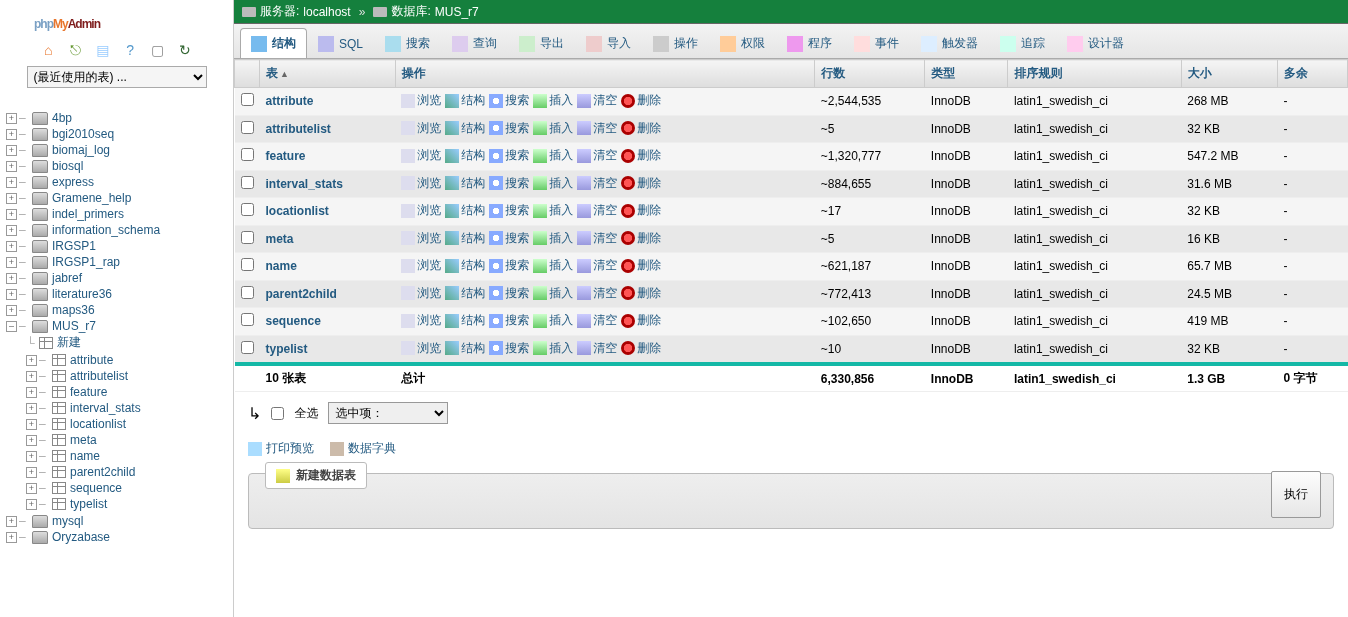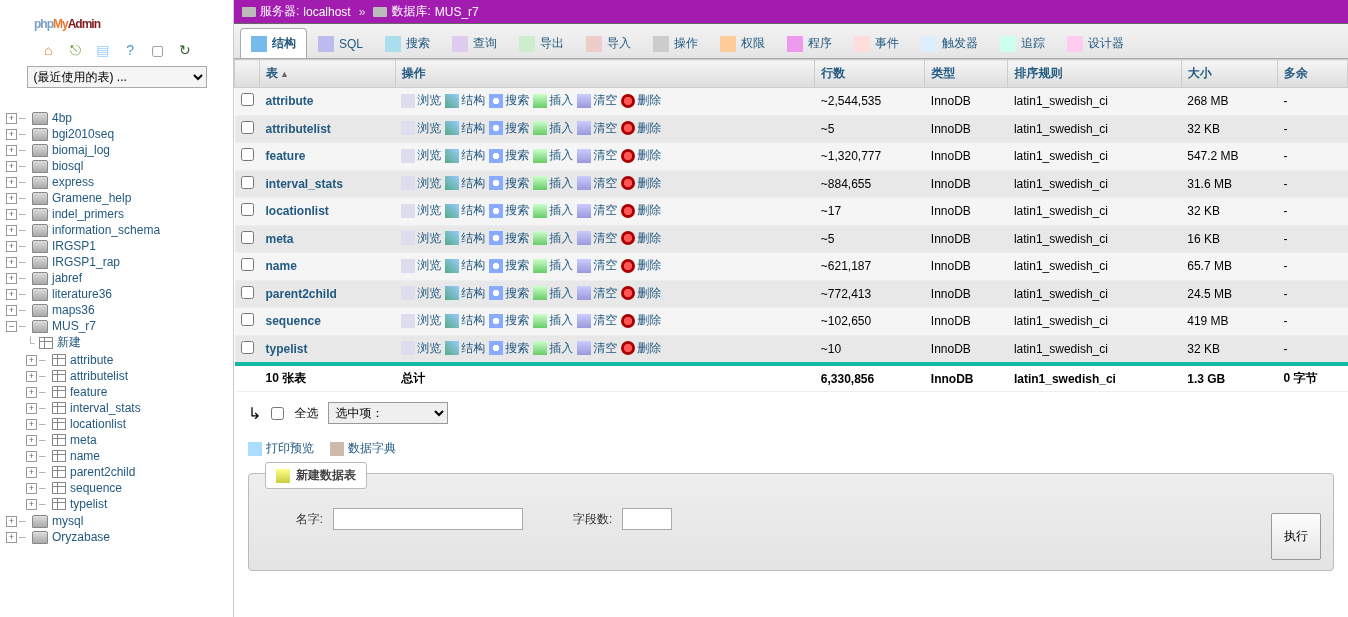--- a/index.html
+++ b/index.html
@@ -22,21 +22,21 @@
 .tree .dbicon { width:16px; height:13px; margin-right:4px; display:inline-block; background:linear-gradient(#ddd,#aaa); border:1px solid #888; border-radius:2px 2px 0 0; }
 .tree .tblicon { width:14px; height:12px; margin-right:4px; display:inline-block; background:#fff; border:1px solid #888; position:relative; }
 .tree .tblicon:before { content:""; position:absolute; top:3px; left:0; right:0; height:1px; background:#888; }
 .tree .tblicon:after { content:""; position:absolute; top:0; bottom:0; left:4px; width:1px; background:#888; }
 .tree a { color:#235a81; text-decoration:none; cursor:pointer; }
 .tree .lvl2 { padding-left:18px; }
 .tree .new { color:#235a81; }
 
 
 .main { flex:1; display:flex; flex-direction:column; overflow:hidden; }
-.breadcrumb { background:#a21caf; color:#fff; padding:3px 8px; font-size:11px; display:flex; align-items:center; gap:4px; border-bottom:1px solid #666; }
+.breadcrumb { background:#15803d; color:#fff; padding:3px 8px; font-size:11px; display:flex; align-items:center; gap:4px; border-bottom:1px solid #666; }
 .breadcrumb .srv-icon,.breadcrumb .db-icon { width:14px; height:10px; background:#bbb; display:inline-block; border-radius:1px; }
 .breadcrumb .sep { color:#ddd; margin:0 4px; }
 
 .tabs { background:linear-gradient(#f3f3f3,#e5e5e5); border-bottom:1px solid #aaa; display:flex; padding:4px 6px 0 6px; gap:0; }
 .tabs .tab { padding:6px 10px; display:flex; align-items:center; gap:5px; cursor:pointer; color:#235a81; border:1px solid transparent; border-bottom:none; }
 .tabs .tab.active { background:#fff; border-color:#aaa; border-radius:4px 4px 0 0; font-weight:bold; color:#235a81; }
 .tabs .tab .ticon { width:16px; height:16px; display:inline-block; }
 
 .content { flex:1; overflow:auto; padding:0; background:#fff; }
 
@@ -541,22 +541,16 @@
           <i class="i-dict" style="width:14px;height:14px;display:inline-block"></i>
           <span>数据字典</span>
         </a>
     </div>
 
     <div class="fs">
       <div class="legend">
         <i class="i-new" style="width:14px;height:14px;display:inline-block"></i>
         <span>新建数据表</span>
       </div>
-      <div class="row">
-        <label>名字:</label>
-        <input type="text" style="">
-        <label style="width:auto;margin-left:40px">字段数:</label>
-        <input type="text" class="num" style="">
-      </div>
       <button class="exec">执行</button>
     </div>
   </div>
 </div>
 
 </body></html>

